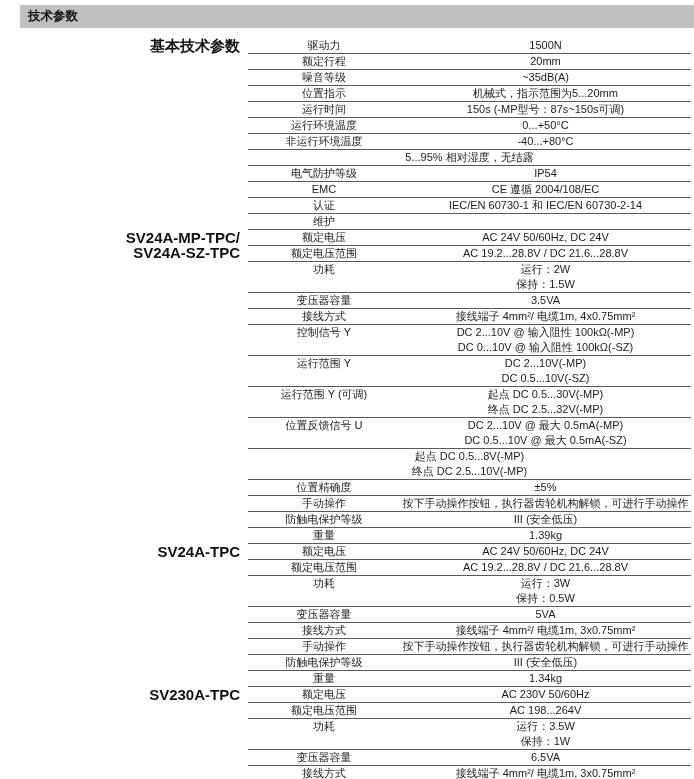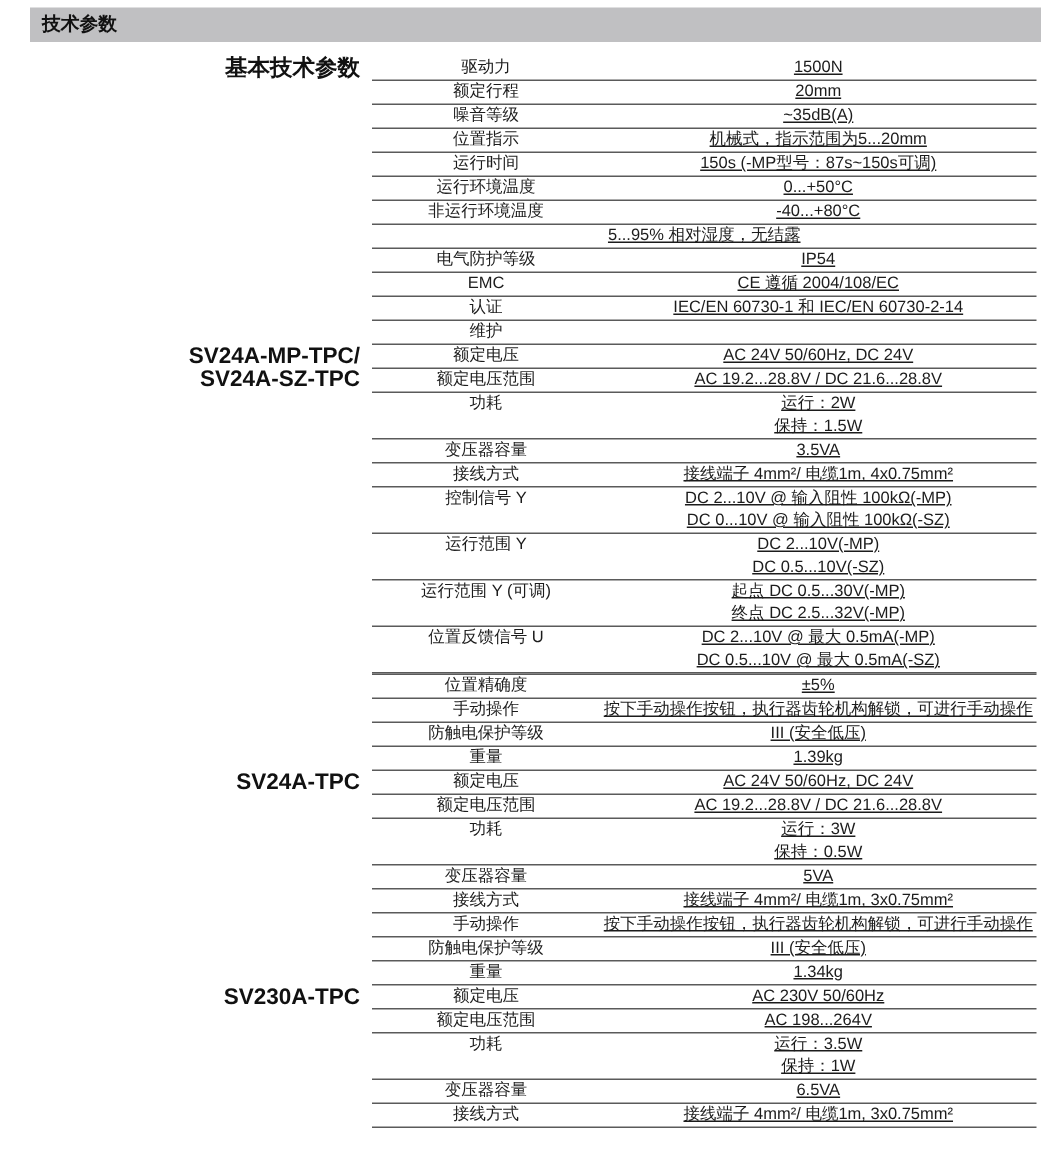--- a/index.html
+++ b/index.html
@@ -52,21 +52,21 @@
     border-bottom: 1px solid #5a5a5a;
     text-align: center;
   }
   .param-cell {
     flex: none;
     width: 152px;
     font-size: 11px;
     line-height: 15px;
     white-space: nowrap;
   }
-  .value-cell { flex: 1; min-width: 0; text-decoration: underline; }
+  .value-cell { flex: 1; min-width: 0; }
   .value-line {
     font-size: 11px;
     line-height: 15px;
     white-space: nowrap;
   }
 </style>
 </head>
 <body>
 
 <div class="page">
@@ -208,20 +208,24 @@
             </div>
           </div>
           <div class="spec-row">
             <div class="param-cell">位置反馈信号 U</div>
             <div class="value-cell">
               <div class="value-line">DC 2...10V @ 最大 0.5mA(-MP)</div>
               <div class="value-line">DC 0.5...10V @ 最大 0.5mA(-SZ)</div>
             </div>
           </div>
           <div class="spec-row">
+            <div class="value-cell">
+              <div class="value-line">起点 DC 0.5...8V(-MP)</div>
+              <div class="value-line">终点 DC 2.5...10V(-MP)</div>
+            </div>
           </div>
           <div class="spec-row">
             <div class="param-cell">位置精确度</div>
             <div class="value-cell">
               <div class="value-line">±5%</div>
             </div>
           </div>
           <div class="spec-row">
             <div class="param-cell">手动操作</div>
             <div class="value-cell">

